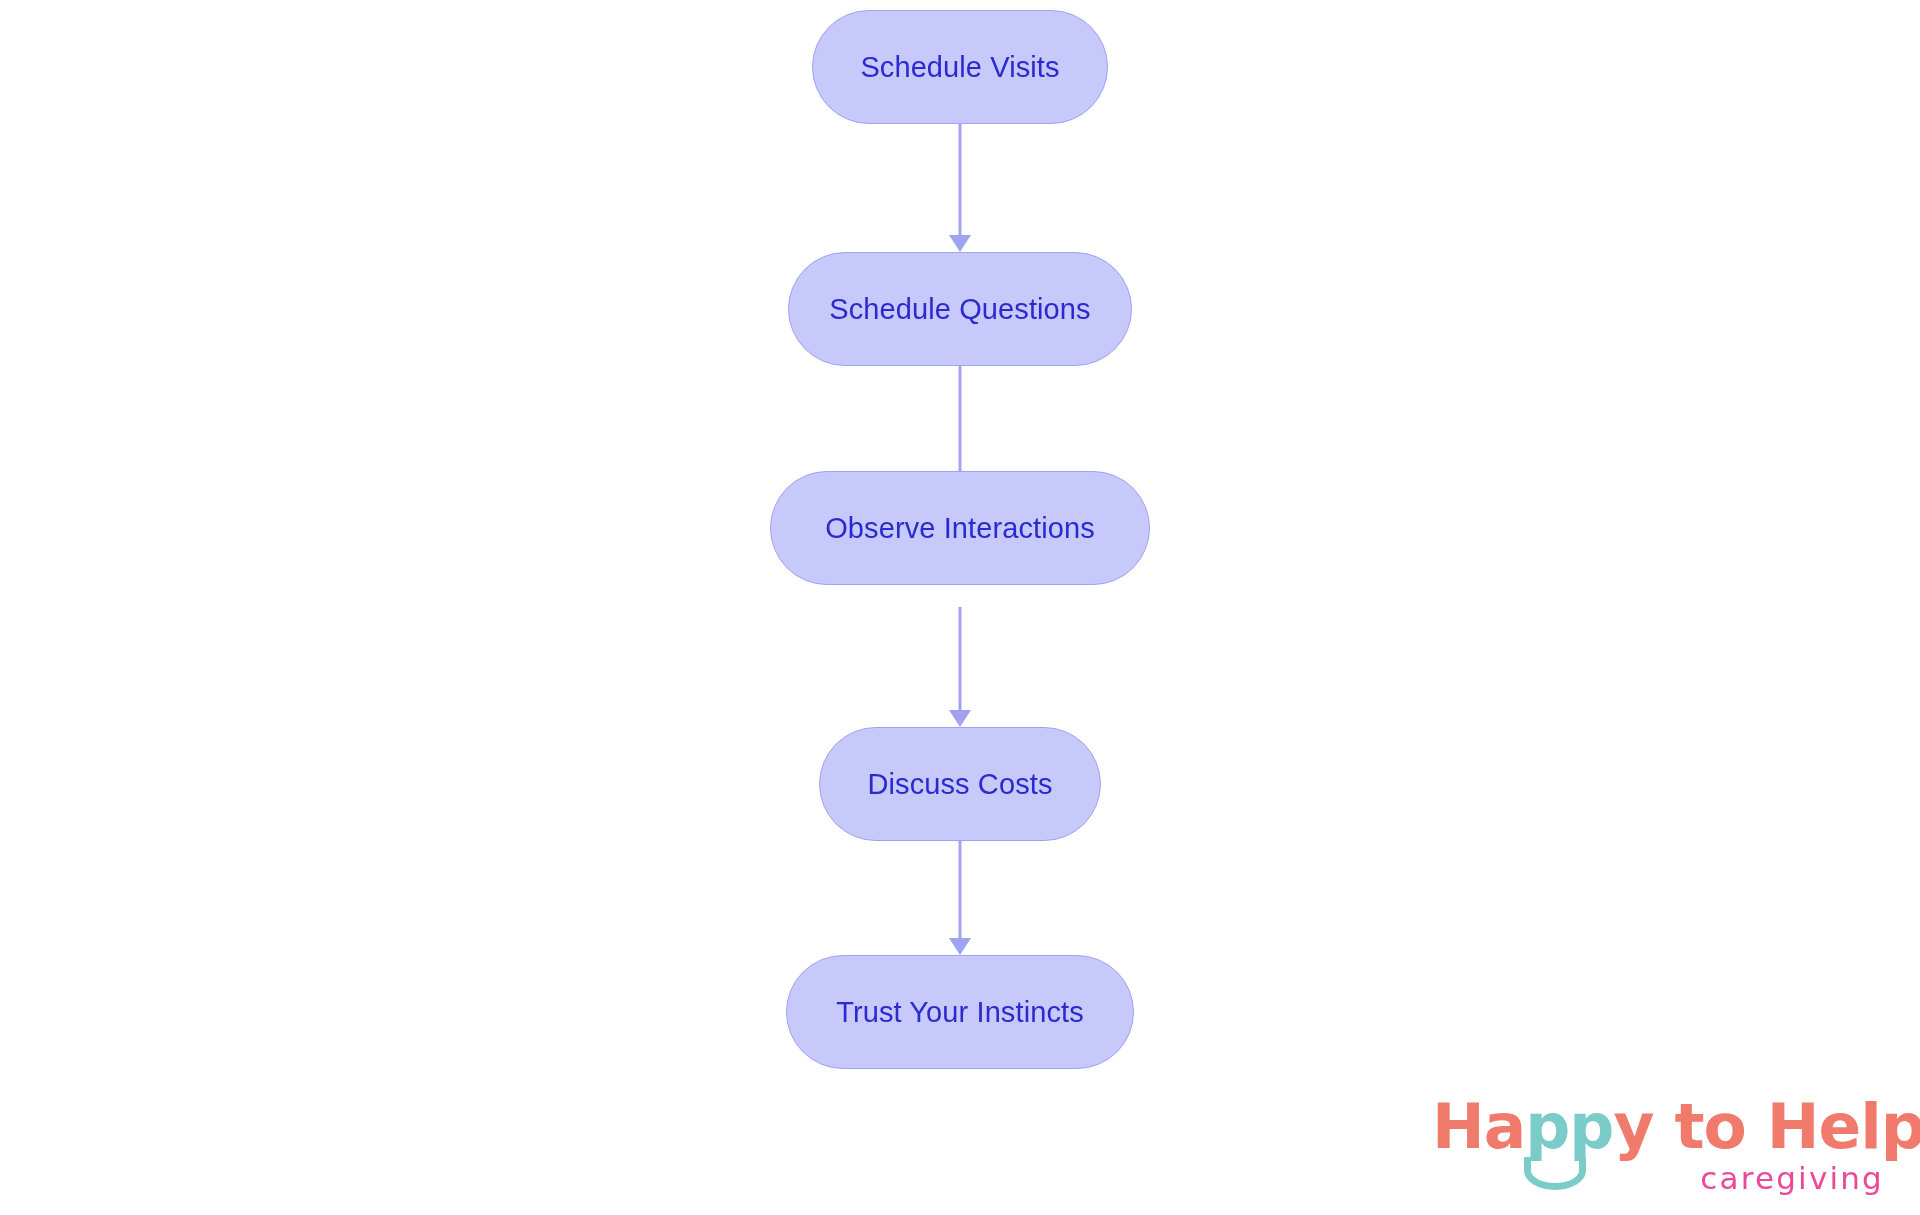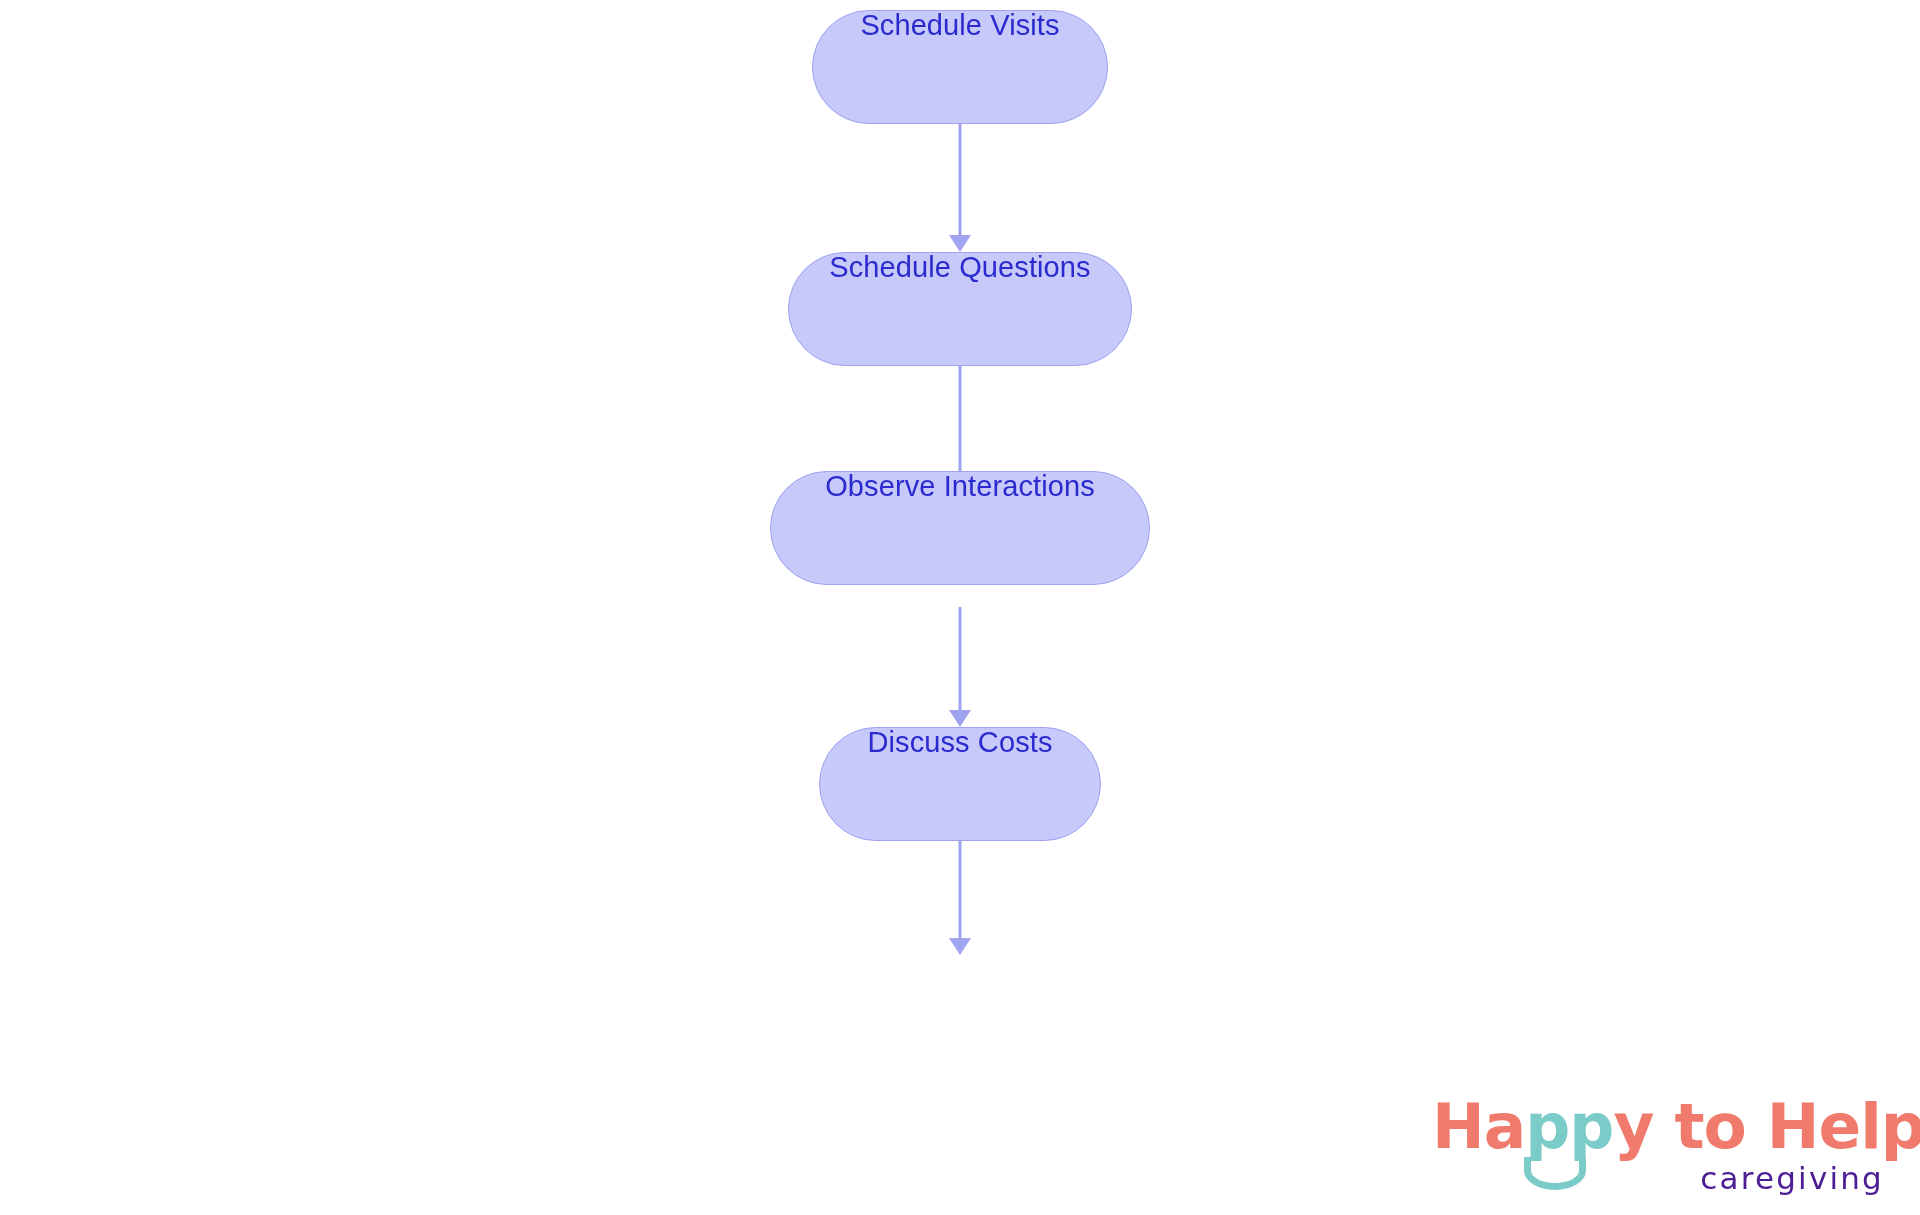--- a/index.html
+++ b/index.html
@@ -24,21 +24,21 @@
 
   
   .node {
     position: absolute;
     box-sizing: border-box;
     height: 114px;
     border-radius: 57px;
     background: #c6c9fa;
     border: 1.6px solid #9fa3f0;
     display: flex;
-    align-items: flex-start;
+    align-items: center;
     justify-content: center;
     transform: translateX(-50%);
     left: 960px;
   }
   .node-label {
     color: #2a2acf;
     font-size: 29px;
     font-weight: 400;
     letter-spacing: 0.1px;
     white-space: nowrap;
@@ -119,21 +119,21 @@
     border-top: none;
     border-bottom-left-radius: 48px 30px;
     border-bottom-right-radius: 48px 30px;
   }
 
   .logo-sub {
     position: absolute;
     right: 6px;
     top: 68px;
     font-size: 31px;
-    color: #4c1d95;
+    color: #ec4899;
     letter-spacing: 2.2px;
     line-height: 1;
     white-space: nowrap;
     font-family: "DejaVu Sans", sans-serif;
   }
 </style>
 </head>
 <body>
 
 <div id="flow-canvas">
@@ -167,20 +167,23 @@
 
   <div class="node node-4">
     <span class="node-label">Discuss Costs</span>
   </div>
 
   <div class="connector conn-4">
     <div class="line"></div>
     <div class="head"></div>
   </div>
 
+  <div class="node node-5">
+    <span class="node-label">Trust Your Instincts</span>
+  </div>
 
   <div id="brand-logo">
     <div class="logo-main"><span class="logo-coral">Ha</span><span class="logo-teal">pp</span><span class="logo-coral">y to Hel</span><span class="logo-coral">p</span></div>
     <div class="logo-smile"></div>
     <div class="logo-sub">caregiving</div>
   </div>
 
 </div>
 
 </body></html>

